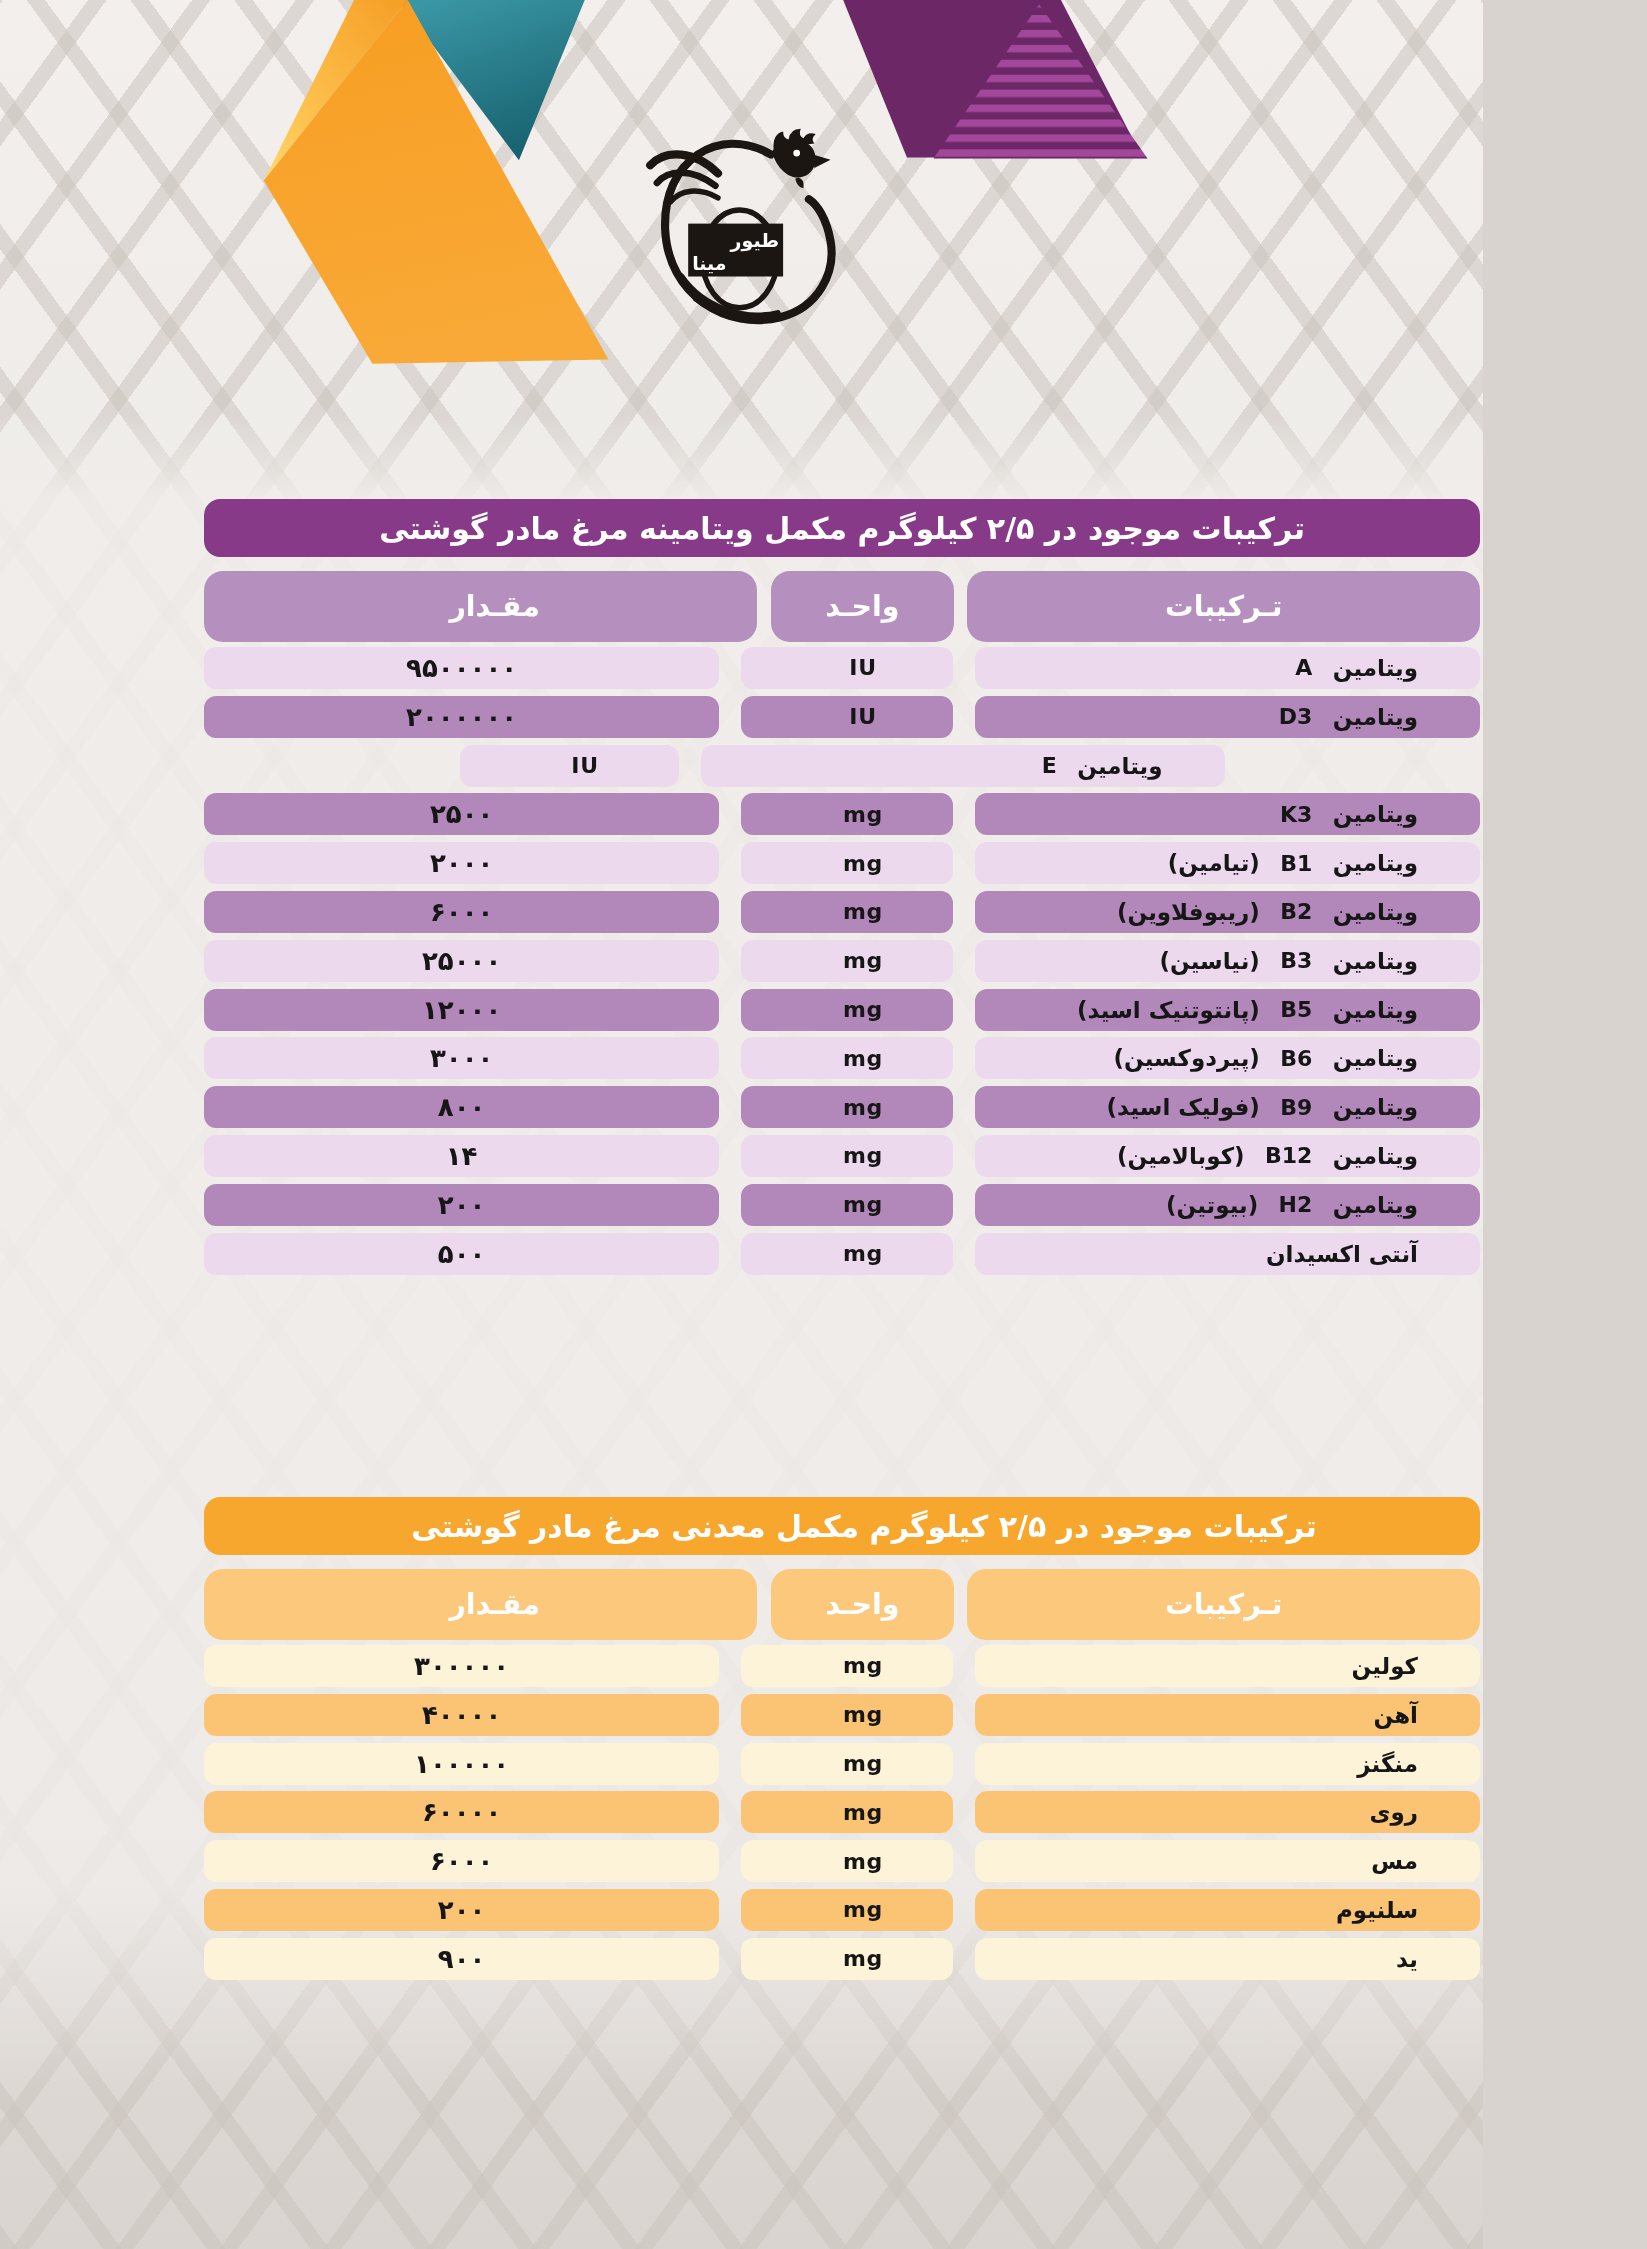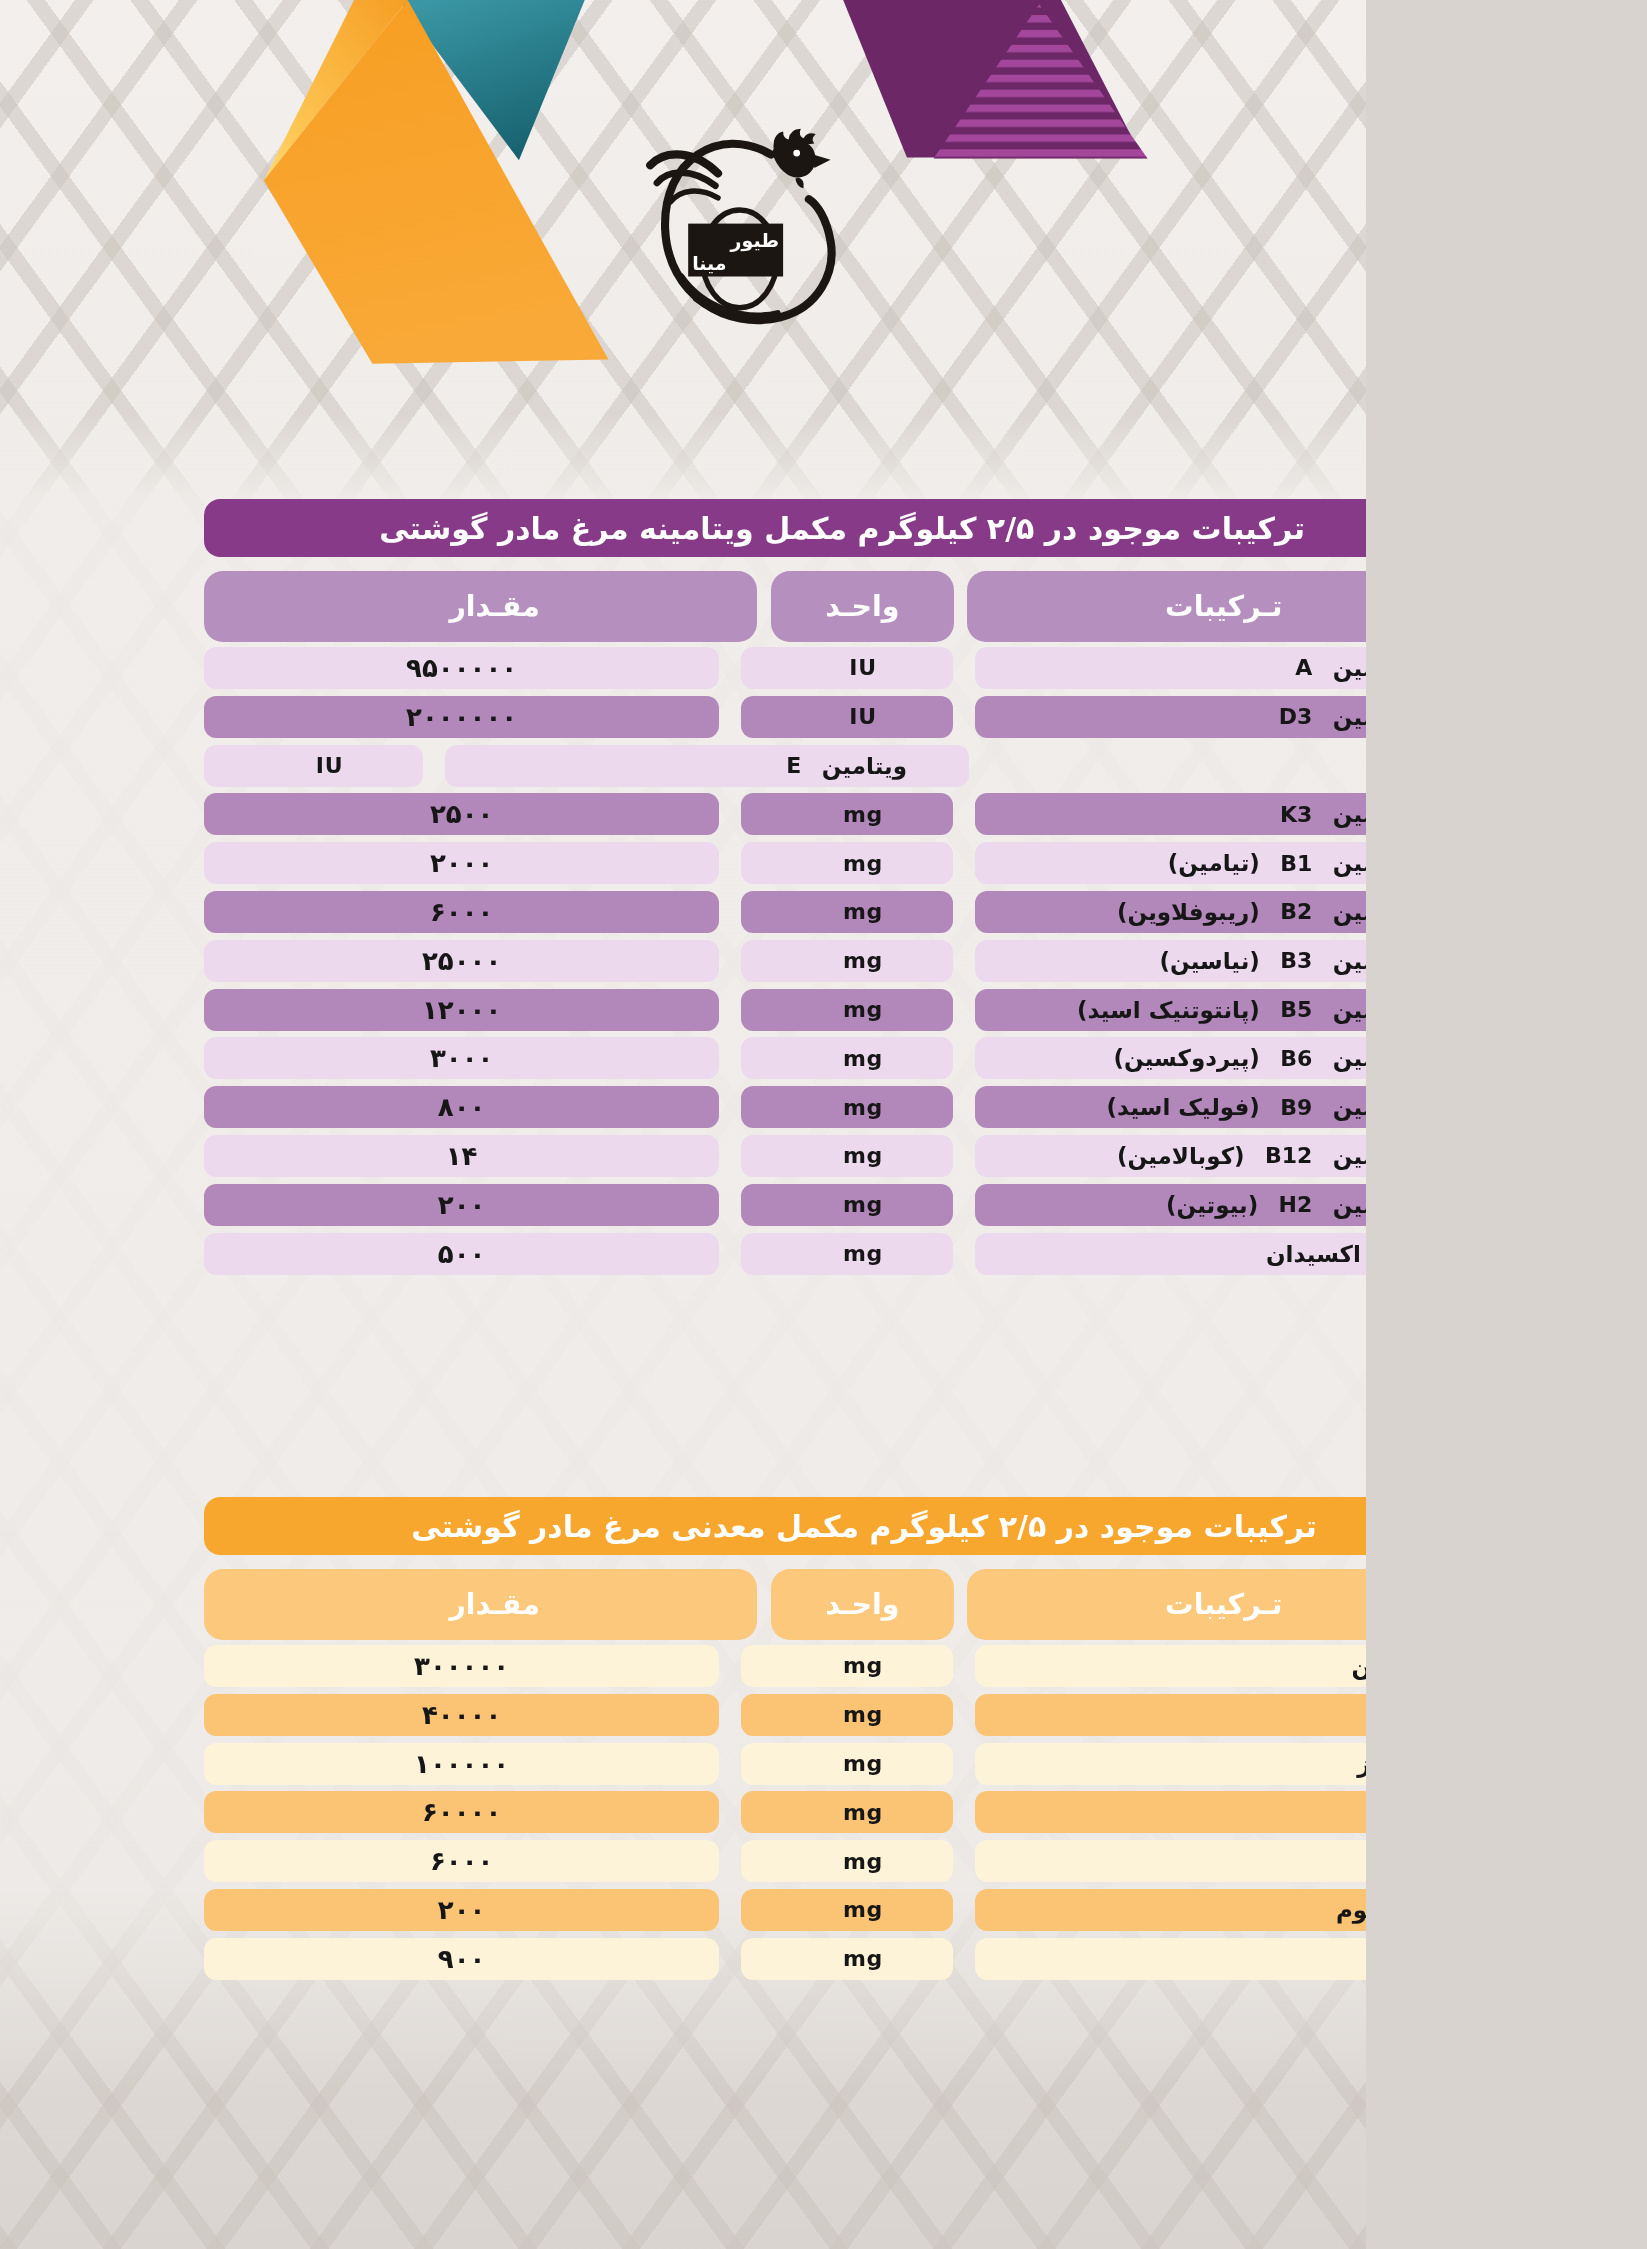--- a/index.html
+++ b/index.html
@@ -1,17 +1,17 @@
 <!DOCTYPE html>
 <html style="--purple_dark: #863a88; --purple_mid: #b58fbd; --purple_row_light: #ecd9ee; --purple_row_dark: #b287ba; --orange: #f8a72e; --orange_mid: #fbc87c; --orange_row_light: #fdf3d8; --orange_row_dark: #fbc475; --teal: #2f8c9b; --deco_purple: #6c2767; --deco_purple_stripe: #a2479a; --deco_orange: #f8a42c;font-size:11px"><head>
 <meta charset="utf-8">
 <style>
   html,body{margin:0;padding:0;}
   body{font-family:"DejaVu Sans", sans-serif; background:#d8d3cf;}
-  .page{position:relative; width:1366px; height:2250px; overflow:hidden;
+  .page{position:relative; width:1483px; height:2250px; overflow:hidden;
         background:linear-gradient(180deg,#f2efed 0%,#edebe8 35%,#e7e3df 70%,#d9d4d0 100%);}
   
   .pattern{position:absolute; inset:0;
     background-image:
       repeating-linear-gradient(54deg,  rgba(203,196,190,.55) 0 15px, rgba(0,0,0,0) 15px 84px),
       repeating-linear-gradient(-54deg, rgba(203,196,190,.55) 0 15px, rgba(0,0,0,0) 15px 84px);
   }
   .wash{position:absolute; left:0; width:100%; top:414px; height:1676px;
     background:linear-gradient(180deg, rgba(240,237,234,0) 0%, rgba(240,237,234,.88) 5%,
                rgba(240,237,234,.9) 55%, rgba(240,237,234,.82) 88%, rgba(240,237,234,0) 100%);}
@@ -25,21 +25,21 @@
         color:#fff; font-weight:bold; font-size:30px;}
   .t-vit .tbar{background:var(--purple_dark);}
   .t-min .tbar{background:var(--orange);padding-left:44px;}
   .chead{margin-top:13.6px; display:flex; gap:13.6px;}
   .chead .hbox{height:71px; border-radius:19px; display:flex; align-items:center; justify-content:center;
         color:#fff; font-weight:bold; font-size:28.5px;}
   .t-vit .hbox{background:var(--purple_mid);}
   .t-min .hbox{background:var(--orange_mid);}
   .w-val{width:537px;padding-left:28px;} .w-unit{width:187px;} .w-name{width:524px;}
   .rows{margin-top:5.4px;}
-  .trow{display:flex; gap:22px; margin-bottom:6.8px;}
+  .trow{display:flex; gap:22px; margin-bottom:6.8px;justify-content:center;}
   .cell{height:42px; border-radius:12.2px; display:flex; align-items:center; justify-content:center;
         color:#161616; font-weight:bold;}
   .cell.value{width:537px; font-size:26px; letter-spacing:3.4px;}
   .cell.unit{width:187px; font-size:22px; letter-spacing:0.7px;padding-left:32px;}
   .cell.name{width:524px; justify-content:flex-start; padding-right:62px; box-sizing:border-box; gap:20.4px;
         font-size:23px;}
   .cell.name .code{font-size:22px;}
   .cell.name .note{font-size:23px;}
   .t-vit .trow.light .cell{background:var(--purple_row_light);}
   .t-vit .trow.dark  .cell{background:var(--purple_row_dark);}

